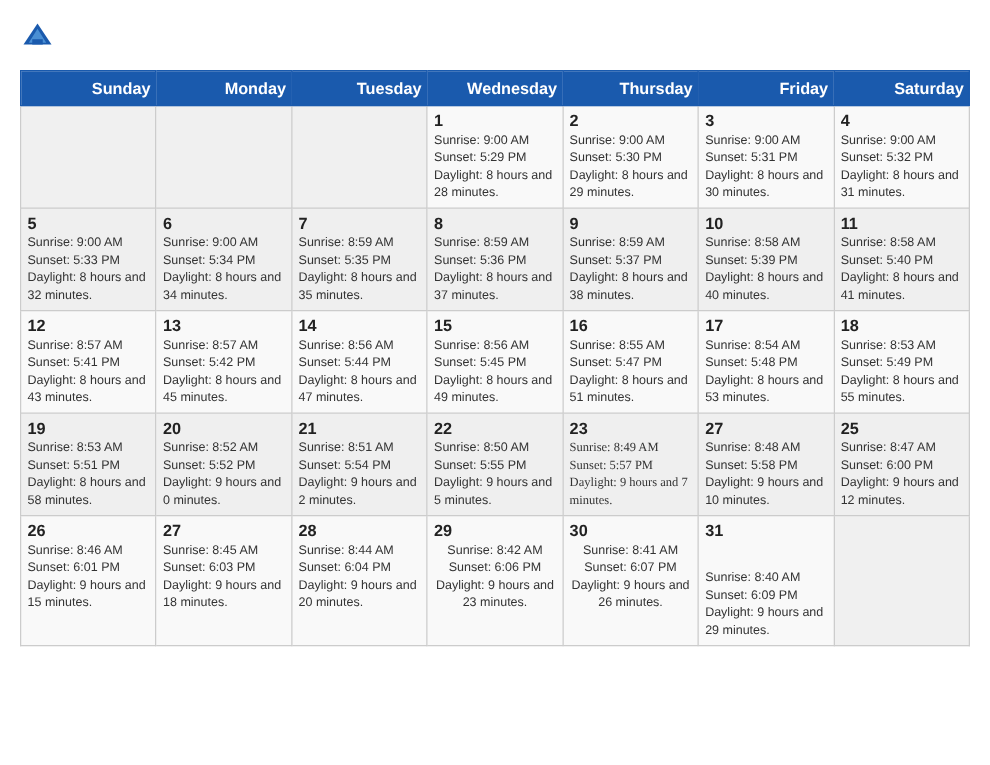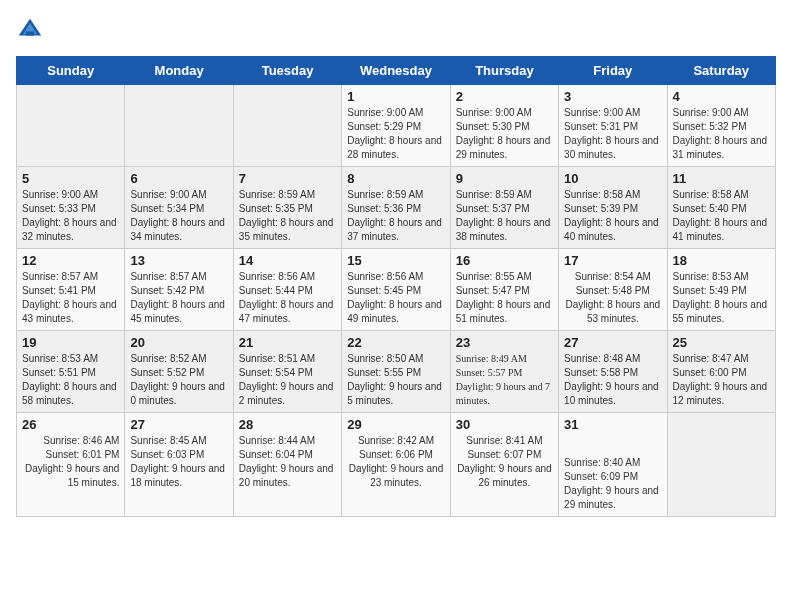--- a/index.html
+++ b/index.html
@@ -50,21 +50,21 @@
     }
     .calendar {
       width: 100%;
       border-collapse: collapse;
       border: 1px solid #ccc;
     }
     .calendar thead tr th {
       background-color: #1a5aad;
       color: #fff;
       padding: 6px 4px;
-      text-align: center;
+      text-align: right;
       font-size: 13px;
       border: 1px solid #1a5aad;
     }
     .calendar tbody tr td {
       vertical-align: top;
       border: 1px solid #ccc;
       padding: 4px 5px;
       font-size: 10.5px;
       color: #333;
       width: 108px;
@@ -224,21 +224,21 @@
 Daylight: 8 hours and 49 minutes.</div>
         </td>
         <td>
           <div class="day-number">16</div>
           <div class="day-info" style="white-space: pre-line;">Sunrise: 8:55 AM
 Sunset: 5:47 PM
 Daylight: 8 hours and 51 minutes.</div>
         </td>
         <td>
           <div class="day-number">17</div>
-          <div class="day-info" style="white-space: pre-line; text-align: center;">Sunrise: 8:54 AM
+          <div class="day-info" style="white-space: pre-line;">Sunrise: 8:54 AM
 Sunset: 5:48 PM
 Daylight: 8 hours and 53 minutes.</div>
         </td>
         <td>
           <div class="day-number">18</div>
           <div class="day-info" style="white-space: pre-line;">Sunrise: 8:53 AM
 Sunset: 5:49 PM
 Daylight: 8 hours and 55 minutes.</div>
         </td>
       </tr>
@@ -282,21 +282,21 @@
         <td>
           <div class="day-number">25</div>
           <div class="day-info" style="white-space: pre-line;">Sunrise: 8:47 AM
 Sunset: 6:00 PM
 Daylight: 9 hours and 12 minutes.</div>
         </td>
       </tr>
       <tr>
         <td>
           <div class="day-number">26</div>
-          <div class="day-info" style="white-space: pre-line; text-align: right;">Sunrise: 8:46 AM
+          <div class="day-info" style="white-space: pre-line;">Sunrise: 8:46 AM
 Sunset: 6:01 PM
 Daylight: 9 hours and 15 minutes.</div>
         </td>
         <td>
           <div class="day-number">27</div>
           <div class="day-info" style="white-space: pre-line;">Sunrise: 8:45 AM
 Sunset: 6:03 PM
 Daylight: 9 hours and 18 minutes.</div>
         </td>
         <td>

